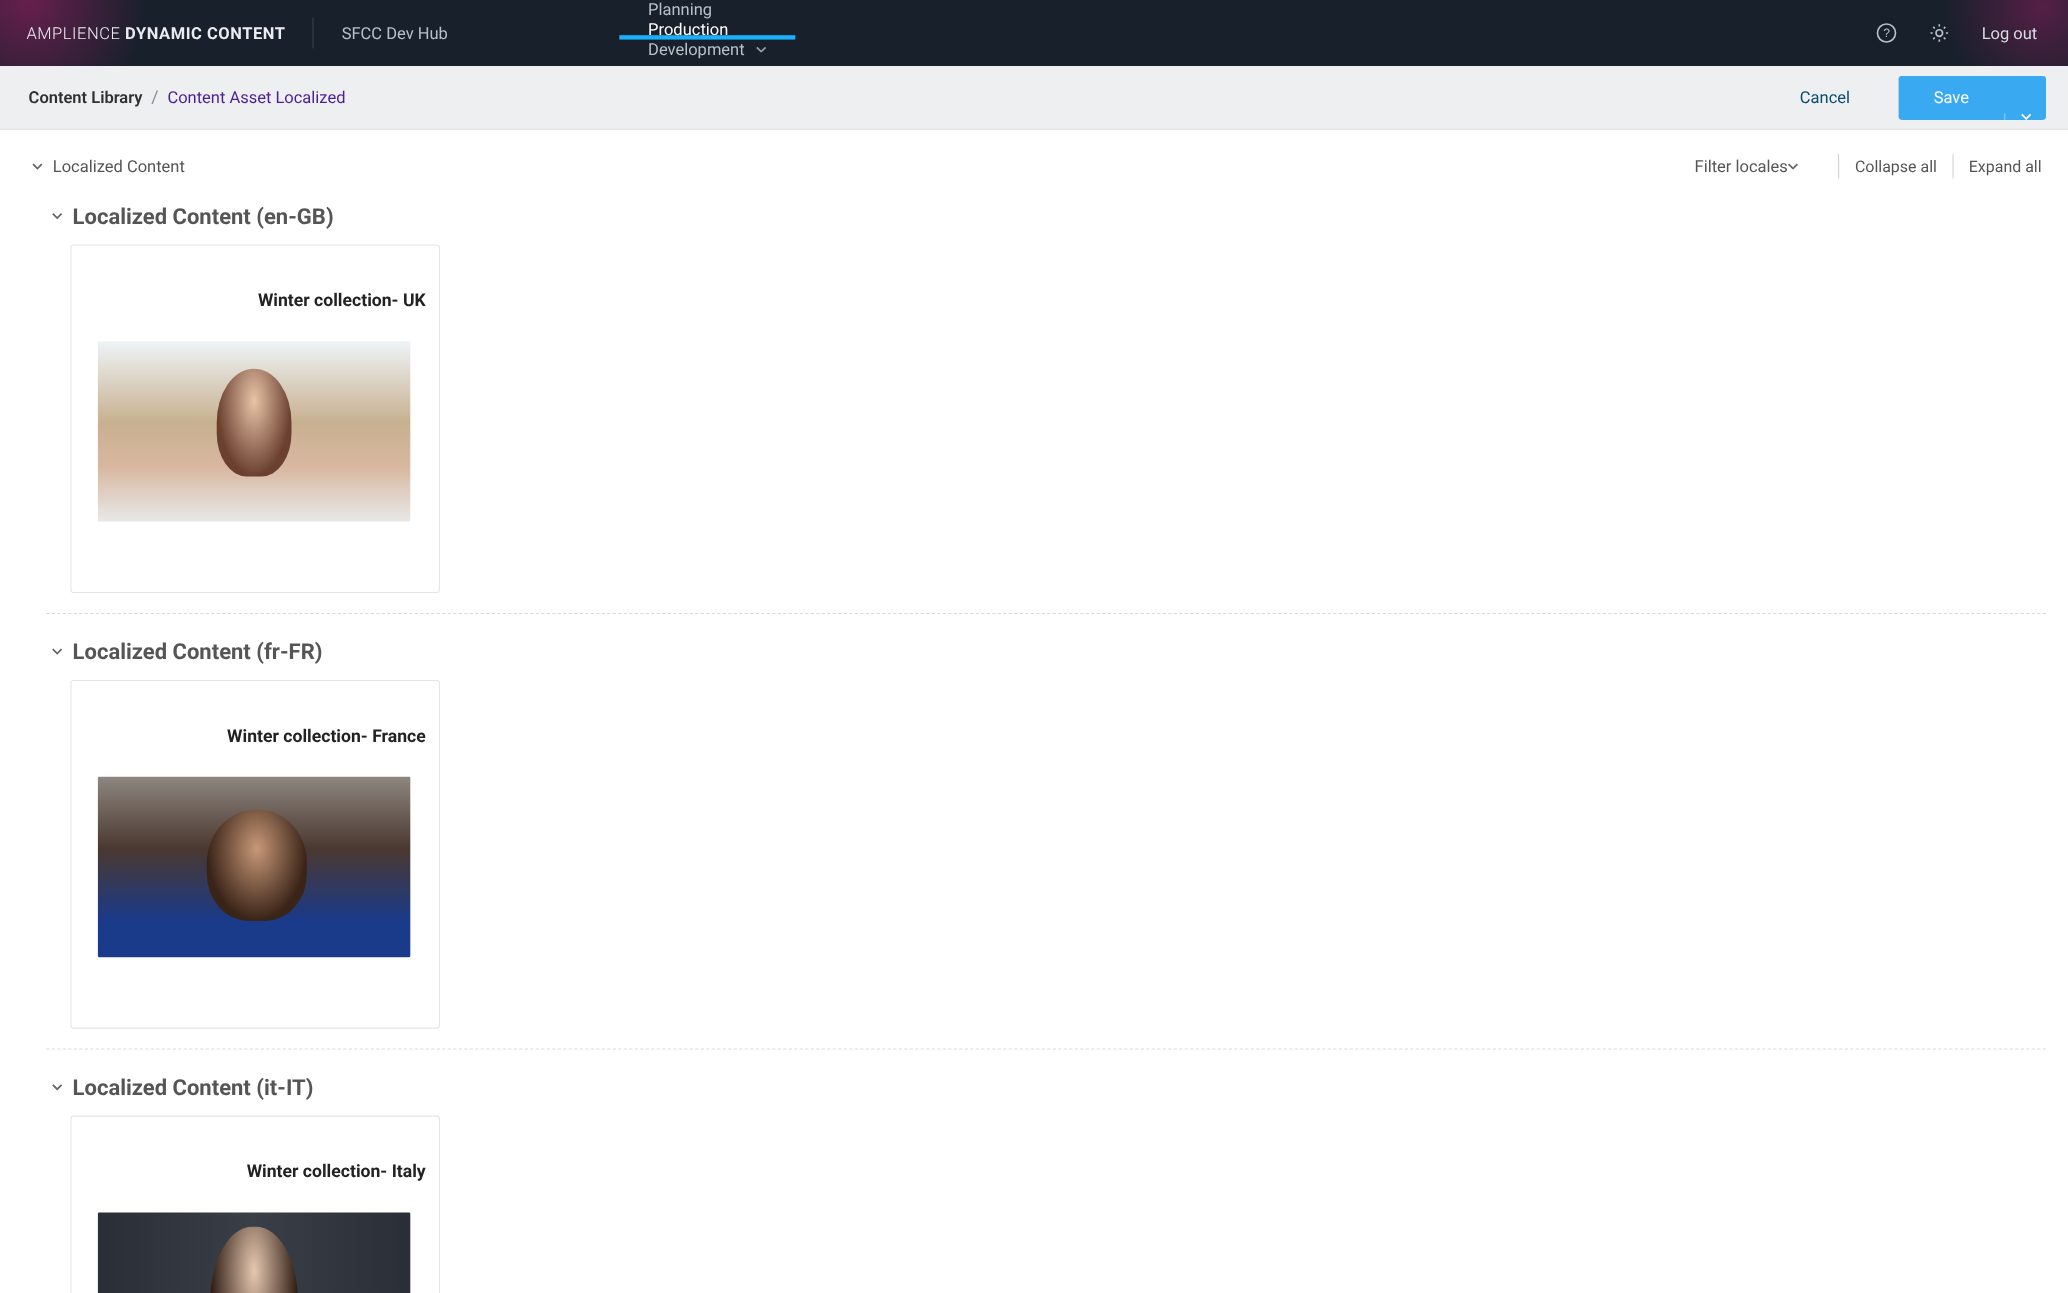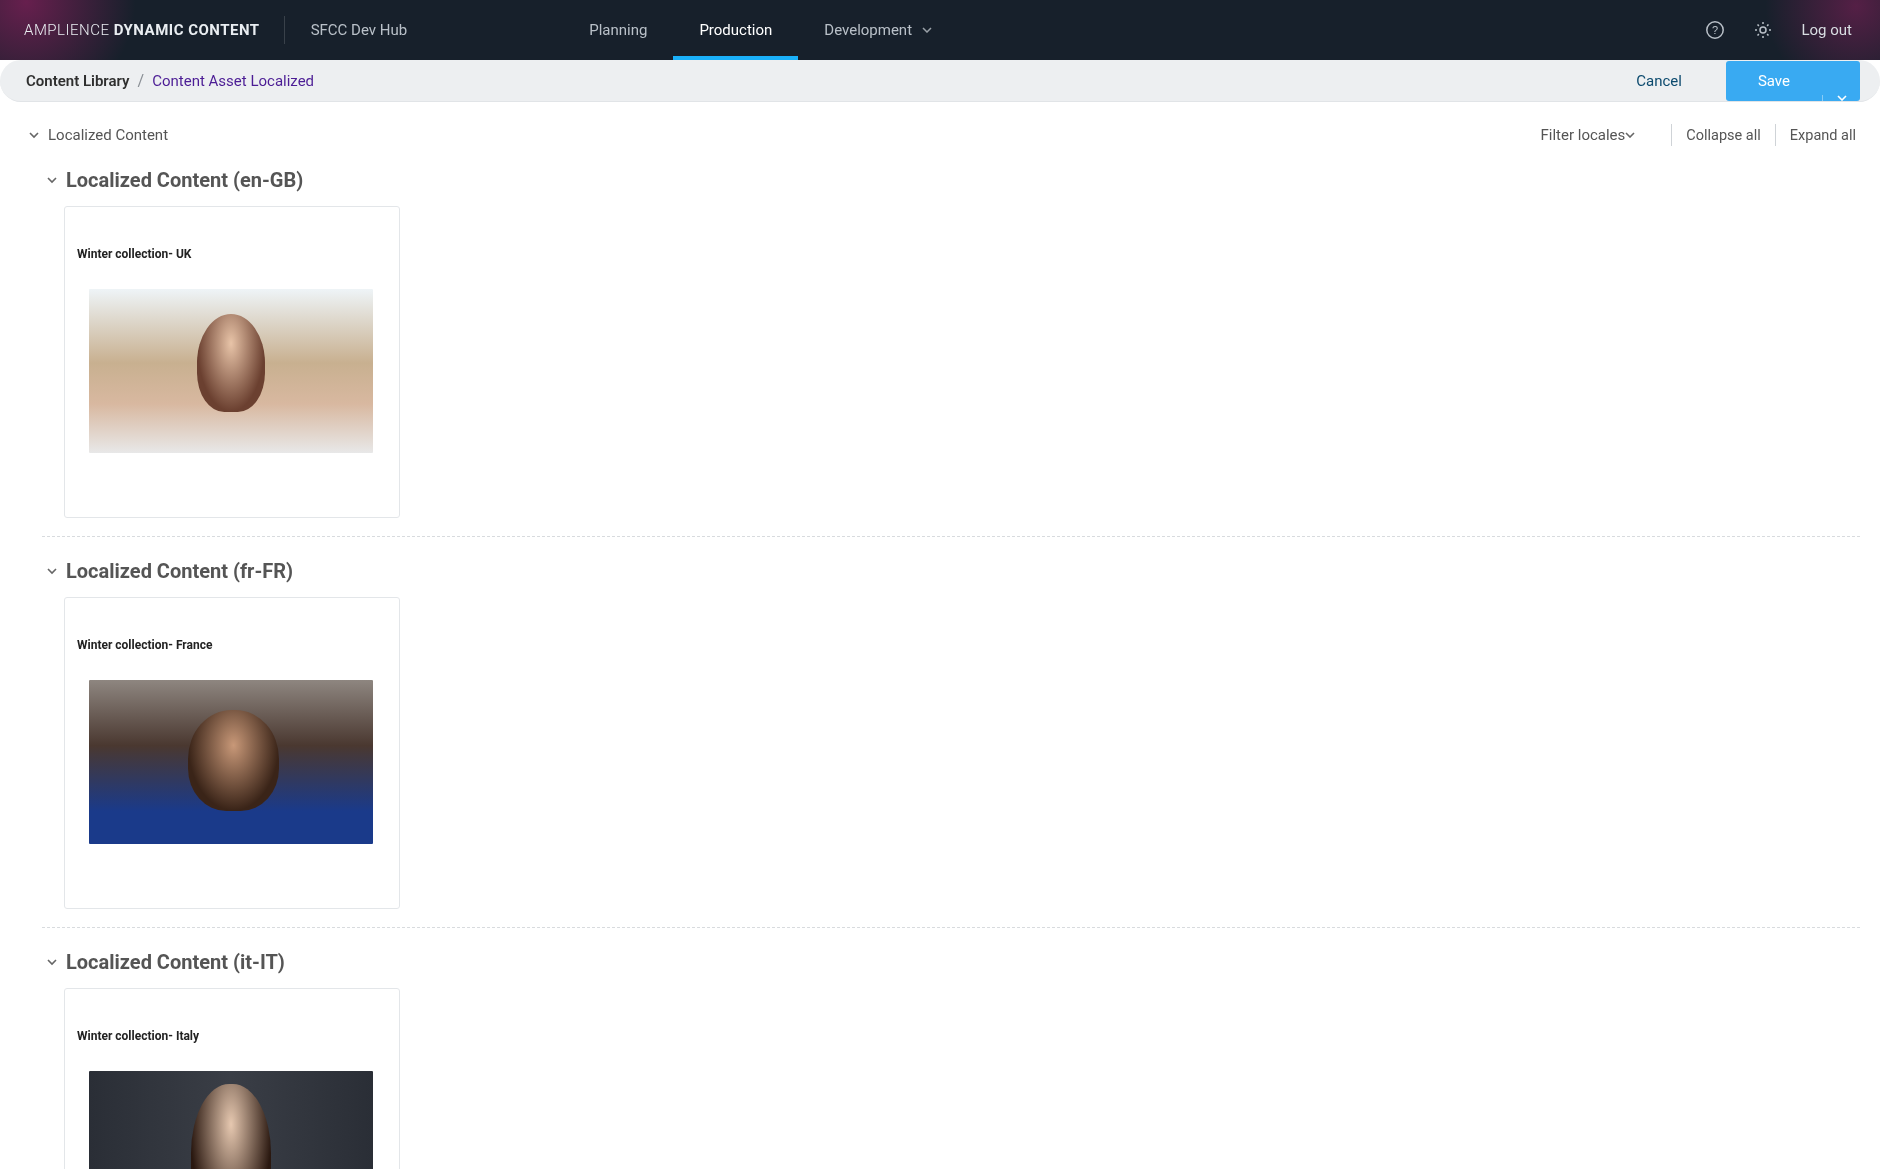--- a/index.html
+++ b/index.html
@@ -40,21 +40,21 @@
   font-size: 15px;
   letter-spacing: 0.5px;
   white-space: nowrap;
   z-index: 1;
   color: #e9edf1;
 }
 .brand .light { font-weight: 300; }
 .brand .bold { font-weight: 700; }
 .vdiv { width: 1px; height: 28px; background: rgba(255,255,255,0.15); }
 .hubname { padding: 0 26px; font-size: 15px; color: #b9c0c8; z-index: 1; }
-.tabs { display: flex; align-self: stretch; margin-left: 130px; z-index: 1; }
+.tabs { display: flex; align-self: stretch; margin-left: 130px; z-index: 1; flex-direction: column; }
 .tab {
   display: flex;
   align-items: center;
   padding: 0 26px;
   font-size: 15px;
   color: #b9c0c8;
   cursor: pointer;
   position: relative;
 }
 .tab.active { color: #fff; }
@@ -66,27 +66,26 @@
   background: #1ab0f9;
 }
 .tab .caret { margin-left: 10px; }
 .spacer { flex: 1; }
 .topicons { display: flex; align-items: center; gap: 28px; padding: 0 28px; z-index: 1; }
 .icon-btn { color: #b9c0c8; cursor: pointer; display: flex; }
 .logout { color: #d8dde2; font-size: 15px; cursor: pointer; }
 
 
 .subbar {
-  height: 42px;
+  height: 58px;
   background: #edeff1;
   border-bottom: 1px solid #e1e4e7;
   display: flex;
   align-items: center;
   padding: 0 20px 0 26px;
-  border-radius: 29px;
 }
 .crumb-root { font-weight: 600; color: #2f2f2f; font-size: 15px; }
 .crumb-sep { color: #8a8f95; margin: 0 8px; }
 .crumb-cur { color: #4c1d95; font-size: 15px; }
 .subbar .spacer { flex: 1; }
 .cancel-btn {
   font-size: 15px;
   color: #0c4a6e;
   padding: 10px 20px;
   cursor: pointer;
@@ -159,21 +158,21 @@
   font-weight: bold;
 }
 .card {
   width: 336px;
   border: 1px solid #e3e6e9;
   border-radius: 3px;
   margin: 6px 0 18px 22px;
   padding: 40px 12px 64px 12px;
   background: #fff;
 }
-.card-title { font-weight: 700; font-size: 12px; color: #222; margin-bottom: 28px; }
+.card-title { font-weight: 700; font-size: 16px; color: #222; margin-bottom: 28px; text-align: right; }
 .thumb {
   width: 284px;
   height: 164px;
   margin-left: 12px;
   background: #ccc;
   border-radius: 1px;
 }
 .thumb.t1 { background: linear-gradient(180deg, #eef4f7 0%, #c8b090 45%, #d8b8a0 70%, #e8e8e8 100%); position: relative; }
 .thumb.t1::after { content:""; position:absolute; left:38%; top:15%; width:24%; height:60%; background: radial-gradient(ellipse at 50% 30%, #e8c4a8, #6b4030 70%); border-radius: 50% 50% 40% 40%; }
 .thumb.t2 { background: linear-gradient(180deg, #8e8680 0%, #4a3830 40%, #1a3a8a 80%); position: relative; }

